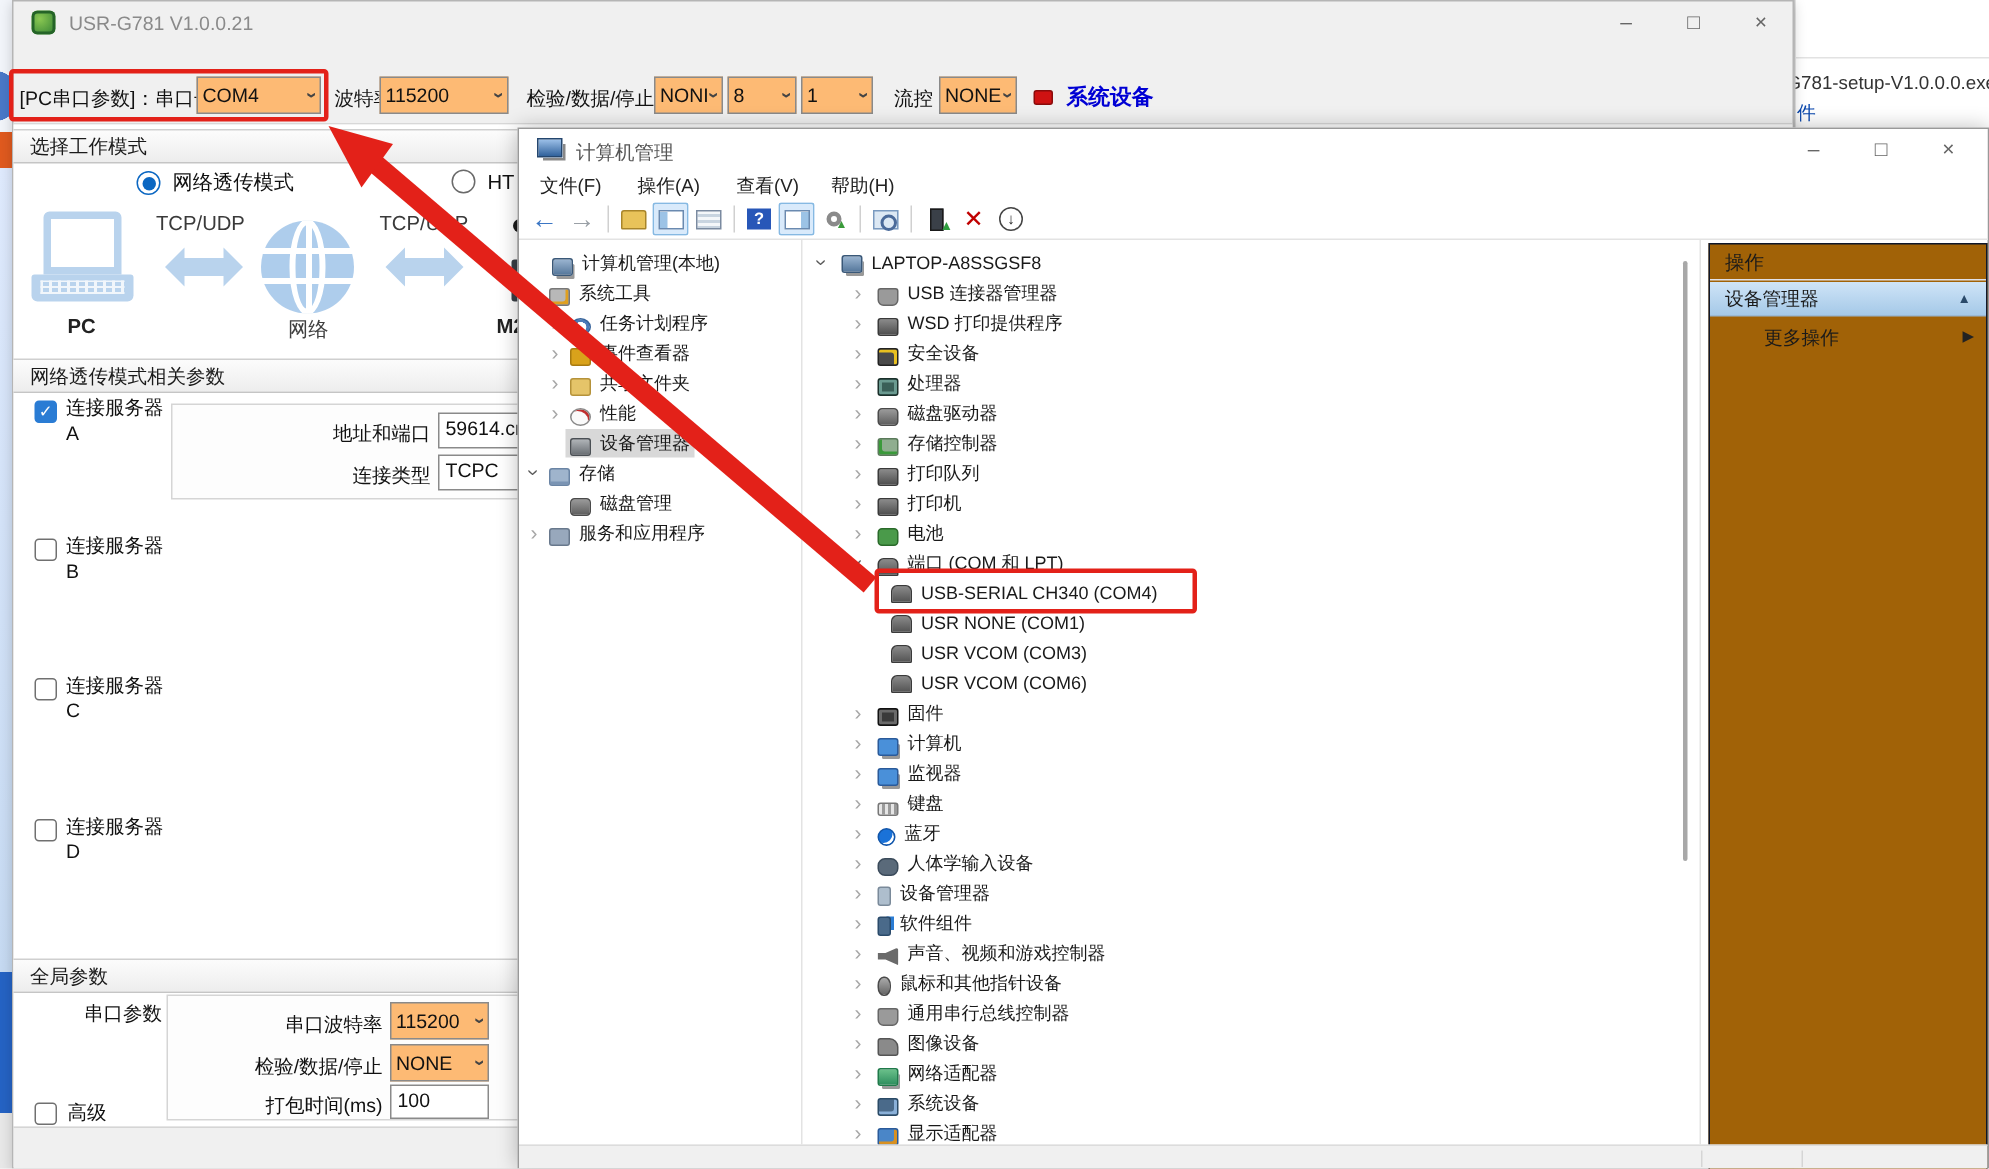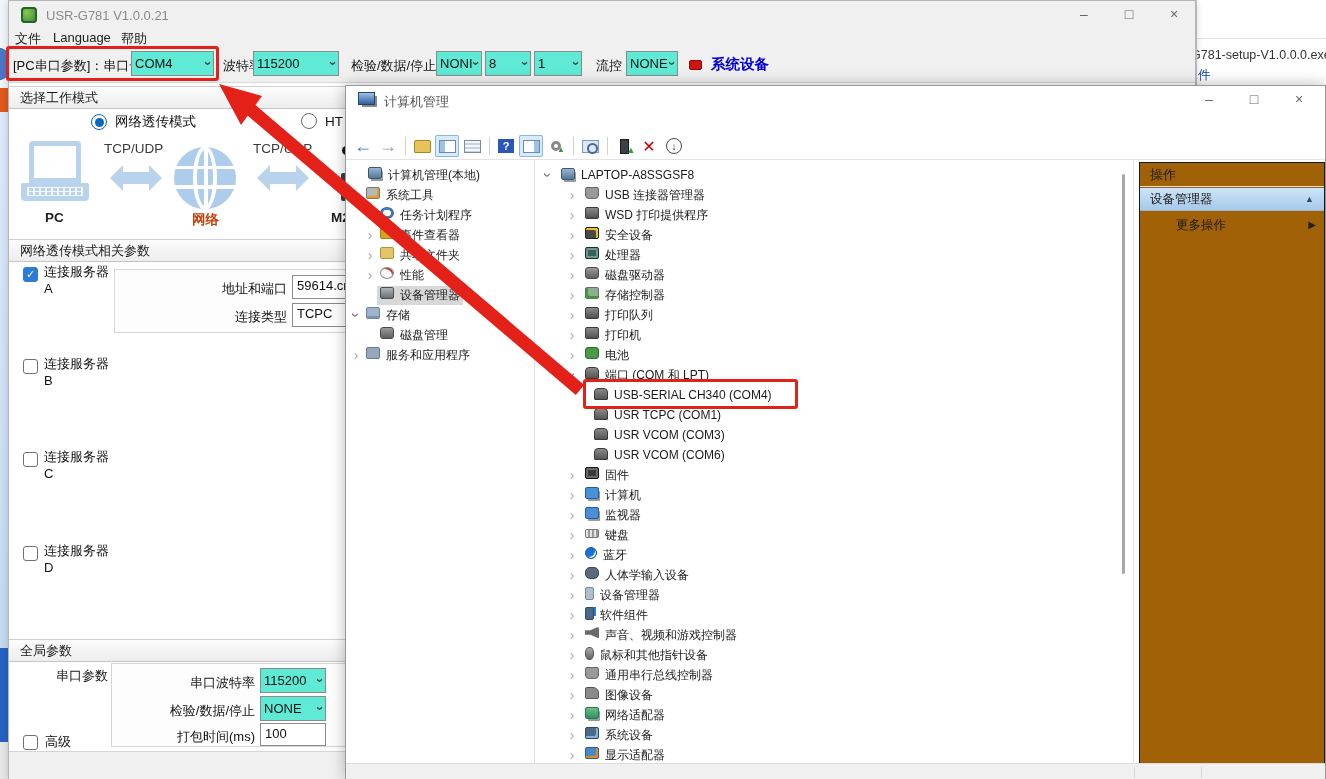--- a/index.html
+++ b/index.html
@@ -27,21 +27,21 @@
   .usr-logo { left:12px; top:6px; width:16px; height:16px; border-radius:4px; background:radial-gradient(circle at 35% 35%,#8ac852,#2e7d32); box-shadow:inset 0 0 0 2px #256428;}
   .usr-title-text { left:37px; top:7px; font-size:13px; color:#8a8a8a; }
   .winbtn { width:30px; height:22px; top:2px; text-align:center; line-height:22px; font-size:14px; color:#666;}
   .usr-min{ left:1060px;} .usr-max{ left:1105px;} .usr-close{ left:1150px;}
   .usr-menu { left:0; top:28px; width:100%; height:19px; font-size:13px; color:#222;}
   .usr-menu span { position:absolute; top:1px; }
   .usr-menu span:nth-child(1){left:6px;} .usr-menu span:nth-child(2){left:44px;} .usr-menu span:nth-child(3){left:112px;}
 
   .serial-row { left:0; top:47px; width:100%; height:35px; border-bottom:1px solid #d8d8d8;}
   .flabel { font-size:13px; color:#111; top:9px; white-space:nowrap;}
-  .combo { background:#5eead4; border:1px solid #8a8a8a; height:25px; top:3px; display:flex; align-items:center; font-size:13px; color:#111; padding:0 3px; }
+  .combo { background:#fdba74; border:1px solid #8a8a8a; height:25px; top:3px; display:flex; align-items:center; font-size:13px; color:#111; padding:0 3px; }
   .combo .cval { overflow:hidden; white-space:nowrap; flex:1;}
   .chev { color:#444; font-weight:bold; transform:rotate(90deg); font-size:13px; flex:none; }
   .open-sq { left:680px; top:12px; width:13px; height:10px; background:#cf1212; border:1px solid #8a0b0b; border-radius:2px;}
   .open-label { left:702px; top:7px; font-size:14.5px; font-weight:bold; color:#0000d4;}
 
   .sec-head { left:0; width:100%; height:23px; background:linear-gradient(#fcfcfc,#ededed); border-top:1px solid #cfcfcf; border-bottom:1px solid #c5c5c5; font-size:13px; color:#1a1a1a; line-height:21px; padding-left:11px;}
   .usr-body { left:0; top:82px; width:100%; height:668px; background:#fff;}
   .usr-foot { left:0; top:750px; width:100%; height:29px; background:#f0f0f0; border-top:1px solid #d5d5d5;}
 
   .radio { width:16px; height:16px; border:1px solid #6a6a6a; border-radius:50%; background:#fff; display:flex; align-items:center; justify-content:center;}
@@ -112,21 +112,21 @@
   .act-more { left:0; top:51px; width:100%; height:22px; font-size:12.5px; color:#1a1a1a; line-height:22px; padding-left:36px;}
   .act-more .tri { position:absolute; right:8px; top:0; font-size:10px; color:#222; line-height:22px;}
   .cm-status { left:0; top:677px; width:100%; height:16px; background:#f0f0f0; border-top:1px solid #dcdcdc;}
   .cm-status i { position:absolute; top:3px; width:1px; height:11px; background:#d5d5d5;}
 
   .trow { position:absolute; height:20px; display:flex; align-items:center; font-size:12px; color:#1a1a1a; white-space:nowrap;}
   .texp { width:14px; flex:none; text-align:center; font-size:14px; line-height:14px;}
   .texp.closed::before { content:"›"; color:#a8a8a8; display:inline-block;}
   .texp.open::before { content:"›"; color:#5a5a5a; display:inline-block; transform:rotate(90deg);}
   .texp.wide { width:20px; }
-  .rowin { display:inline-flex; align-items:flex-start; padding:1px 3px; }
+  .rowin { display:inline-flex; align-items:flex-end; padding:1px 3px; }
   .trow.sel .rowin { background:#d8d8d8; }
   .tlabel { }
 
   .ti { display:inline-block; width:14px; height:12px; border-radius:2px; flex:none; margin-right:6px; position:relative; }
   .i-computer-mgmt,.i-computer { background:linear-gradient(#9ab4d0,#56789c); border:1px solid #3a5878; box-shadow:2px 3px 0 -1px #999;}
   .i-system-tools { background:#b8b8b8; border:1px solid #777; box-shadow:inset -3px -3px 0 -1px #e0a020;}
   .i-task-scheduler { background:radial-gradient(#fff 45%,#4a7ab8 48%); border-radius:50%; border:1px solid #35629a;}
   .i-event-viewer { background:#d9a21b; border:1px solid #a87a10;}
   .i-shared-folders { background:#e5c469; border:1px solid #b5923a;}
   .i-performance { background:#fafafa; border:1px solid #888; border-radius:50%; box-shadow:inset -2px 2px 0 -1px #c03030;}
@@ -181,25 +181,20 @@
   </div>
 
   <div class="abs usr-win">
     <div class="abs usr-title">
       <span class="abs usr-logo"></span>
       <span class="abs usr-title-text">USR-G781 V1.0.0.21</span>
       <span class="abs winbtn usr-min">–</span>
       <span class="abs winbtn usr-max">□</span>
       <span class="abs winbtn usr-close">×</span>
     </div>
-    <div class="abs usr-menu" id="usr-menu">
-        <span>文件</span>
-        <span>Language</span>
-        <span>帮助</span>
-      </div>
 
     <div class="abs serial-row">
       <span class="abs flabel" style="left:4px">[PC串口参数]：串口号</span>
       <div class="abs combo" style="left:122px;width:83px">
           <span class="cval">COM4</span>
           <span class="chev">›</span>
         </div>
       <span class="abs flabel" style="left:214px">波特率</span>
       <div class="abs combo" style="left:244px;width:86px">
           <span class="cval">115200</span>
@@ -244,21 +239,21 @@
     <div class="abs laptop-screen"></div>
     <div class="abs laptop-base"></div>
     <div class="abs laptop-keys"></div>
     <span class="abs diag-label" style="left:36px;top:209px">PC</span>
     <span class="abs tcp" style="left:95px;top:140px">TCP/UDP</span>
     <div class="abs darrow" style="left:110px;width:34px"></div>
     <div class="abs globe">
         <i></i>
         <b></b>
       </div>
-    <span class="abs diag-label" style="left:183px;top:210px;font-weight:bold;color:#c2410c">网络</span>
+    <span class="abs diag-label" style="left:183px;top:210px;font-weight:normal;color:#404040">网络</span>
     <span class="abs tcp" style="left:244px;top:140px">TCP/UDP</span>
     <div class="abs darrow" style="left:257px;width:34px"></div>
     <div class="abs antenna">
         <span class="mast"></span>
         <span class="tip"></span>
         <span class="body"></span>
       </div>
     <span class="abs diag-label" style="left:322px;top:209px">M2</span>
 
     <div class="abs sec-head" style="top:238px">网络透传模式相关参数</div>
@@ -317,20 +312,26 @@
   </div>
 
   <div class="abs cm-win">
     <div class="abs cm-title">
       <span class="abs cm-icon"></span>
       <span class="abs cm-title-text">计算机管理</span>
       <span class="abs winbtn cm-min">–</span>
       <span class="abs winbtn cm-max">□</span>
       <span class="abs winbtn cm-close">×</span>
     </div>
+    <div class="abs cm-menu" id="cm-menu">
+        <span>文件(F)</span>
+        <span>操作(A)</span>
+        <span>查看(V)</span>
+        <span>帮助(H)</span>
+      </div>
     <div class="abs cm-toolbar" id="cm-toolbar">
         <span class="tbi">
           <span class="tb-back">←</span>
         </span>
         <span class="tbi">
           <span class="tb-forward">→</span>
         </span>
         <span class="tbsep"></span>
         <span class="tbi">
           <span class="tb-export-folder"></span>
@@ -519,21 +520,21 @@
         </div>
         <div class="trow" style="top: 225px; left: 55px;">
           <span class="rowin">
             <span class="ti i-serial-port"></span>
             <span class="tlabel">USB-SERIAL CH340 (COM4)</span>
           </span>
         </div>
         <div class="trow" style="top: 245px; left: 55px;">
           <span class="rowin">
             <span class="ti i-serial-port"></span>
-            <span class="tlabel">USR TCPC (COM1)</span>
+            <span class="tlabel">USR NONE (COM1)</span>
           </span>
         </div>
         <div class="trow" style="top: 265px; left: 55px;">
           <span class="rowin">
             <span class="ti i-serial-port"></span>
             <span class="tlabel">USR VCOM (COM3)</span>
           </span>
         </div>
         <div class="trow" style="top: 285px; left: 55px;">
           <span class="rowin">

